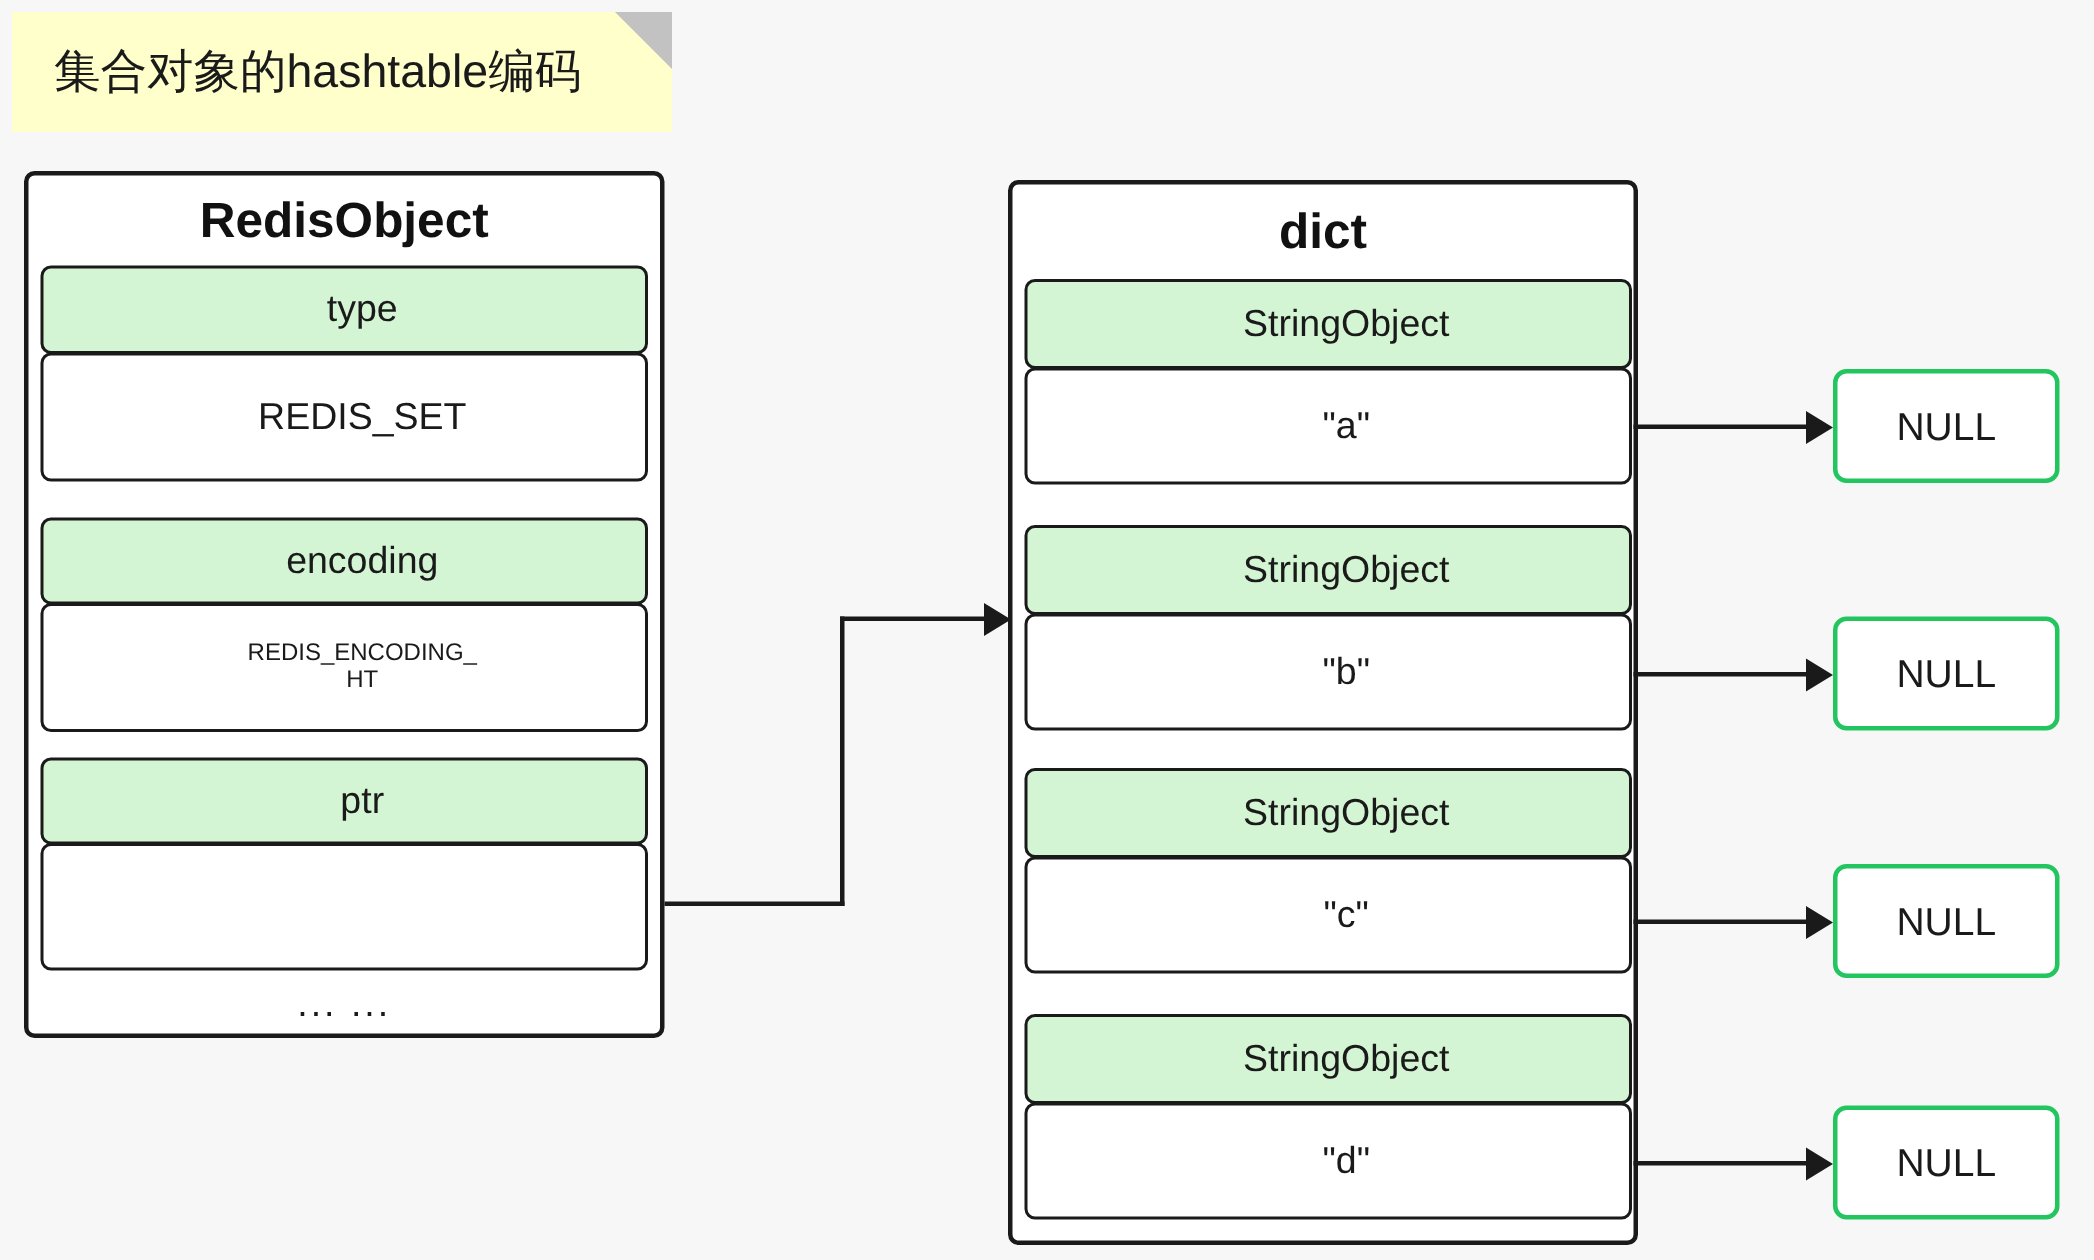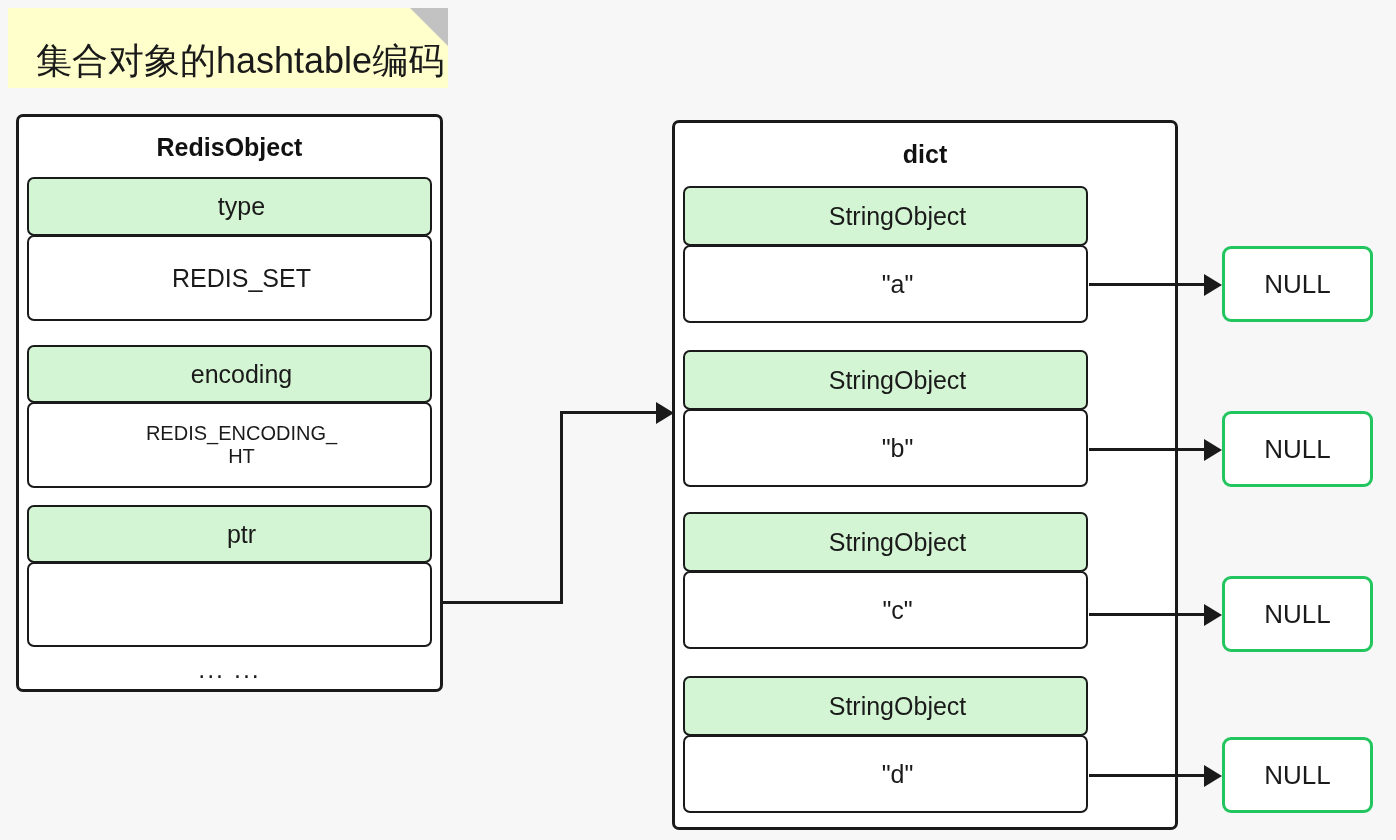--- a/index.html
+++ b/index.html
@@ -16,52 +16,52 @@
   .note{
     position:absolute;left:8px;top:8px;width:440px;height:80px;
     background:#ffffcc;
   }
   .note-fold{
     position:absolute;right:0;top:0;width:0;height:0;
     border-left:38px solid transparent;
     border-top:38px solid #c2c2c2;
   }
   .note-text{
-    position:absolute;left:28px;top:13px;right:40px;height:80px;
+    position:absolute;left:28px;top:0;right:40px;height:80px;
     display:flex;align-items:center;
-    font-size:36px;line-height:1.2;color:#1a1a1a;white-space:nowrap;
+    font-size:31px;line-height:1.2;color:#1a1a1a;white-space:nowrap;
   }
 
   
   .obox{
     position:absolute;
     background:#ffffff;
     border:3px solid #1a1a1a;
     border-radius:7px;
     box-sizing:border-box;
   }
   .obox > .title{
     position:absolute;left:0;right:0;top:0;
     display:flex;align-items:center;justify-content:center;
-    font-weight:bold;font-size:25px;color:#111;
+    font-weight:bold;font-size:33px;color:#111;
   }
   .cell{
     position:absolute;
     box-sizing:border-box;
     border:2.5px solid #1a1a1a;
     border-radius:7px;
     display:flex;align-items:center;justify-content:center;
     text-align:center;
     font-size:25px;color:#1a1a1a;
     line-height:1.15;
     background:#ffffff;
     padding-left:24px;
   }
   .cell.green{background:#d4f5d3;}
-  .cell.small{font-size:20px;}
+  .cell.small{font-size:16px;}
   .ellipsis{
     position:absolute;
     display:flex;align-items:center;justify-content:center;
     font-size:25px;color:#1a1a1a;letter-spacing:2px;
   }
 
   
   .conn{position:absolute;background:#1a1a1a;}
   .hline{height:3px;}
   .vline{width:3px;}
@@ -107,21 +107,21 @@
     <div class="cell" style="left:8px;top:445px;width:405px;height:85px;"></div>
 
     <div class="ellipsis" style="left:8px;top:530px;width:405px;height:45px;">... ...</div>
   </div>
 
   <div class="conn hline" style="left:443px;top:601px;width:120px;"></div>
   <div class="conn vline" style="left:560px;top:411px;height:193px;"></div>
   <div class="conn hline" style="left:560px;top:411px;width:98px;"></div>
   <div class="arrowhead" style="left:656px;top:402px;"></div>
 
-  <div class="obox" style="left:672px;top:120px;width:506px;height:710px;">
+  <div class="obox" style="left:672px;top:120px;width:420px;height:710px;">
     <div class="title" style="height:62px;">dict</div>
 
     <div class="cell green" style="left:8px;top:63px;width:405px;height:60px;">StringObject</div>
     <div class="cell" style="left:8px;top:122px;width:405px;height:78px;">"a"</div>
 
     <div class="cell green" style="left:8px;top:227px;width:405px;height:60px;">StringObject</div>
     <div class="cell" style="left:8px;top:286px;width:405px;height:78px;">"b"</div>
 
     <div class="cell green" style="left:8px;top:389px;width:405px;height:60px;">StringObject</div>
     <div class="cell" style="left:8px;top:448px;width:405px;height:78px;">"c"</div>

